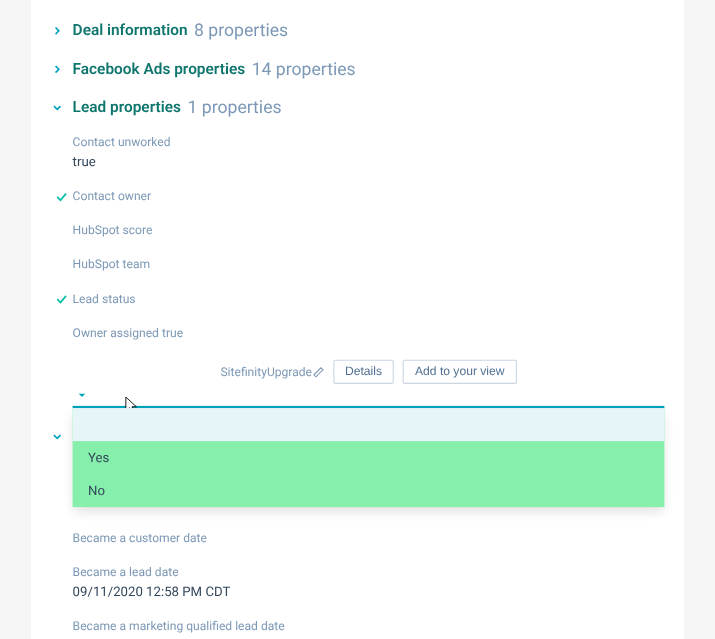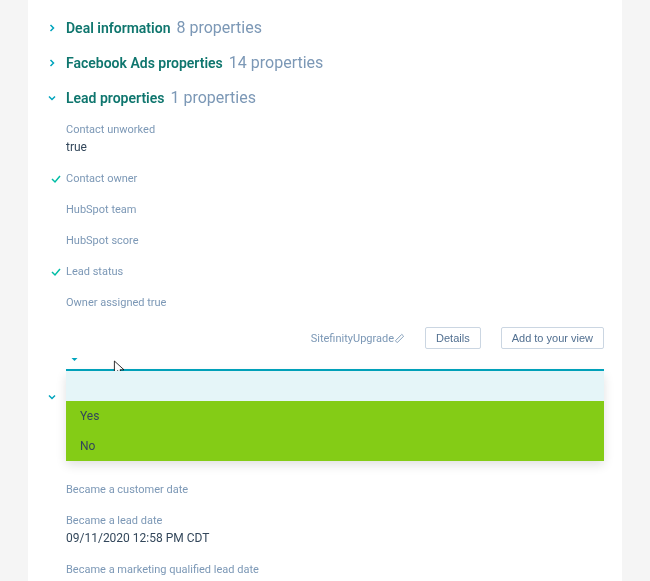--- a/index.html
+++ b/index.html
@@ -65,30 +65,30 @@
       font-size: 12px;
       color: #33475b;
       margin-top: 4px;
     }
     .active-prop {
       position: relative;
     }
     .active-row {
       display: flex;
       align-items: center;
-      justify-content: flex-end;
+      justify-content: center;
     }
     .active-row-left {
       font-size: 11px;
       color: #7c98b6;
     }
     .active-row-right {
       display: flex;
       align-items: center;
-      gap: 20px;
+      gap: 8px;
     }
     .edit-icon {
       color: #7c98b6;
       display: inline-flex;
     }
     .edit-icon svg { width: 11px; height: 11px; }
     .btn {
       font-size: 11px;
       color: #516f90;
       background: #fff;
@@ -116,21 +116,21 @@
       left: 46px;
       top: 8px;
       pointer-events: none;
     }
     .cursor-pointer svg { width: 16px; height: 20px; }
     .dropdown-panel {
       position: absolute;
       left: 0;
       right: 0;
       top: 20px;
-      background: #84cc16;
+      background: #86efac;
       box-shadow: 0 4px 10px rgba(0,0,0,0.12);
       z-index: 10;
     }
     .dropdown-option {
       font-size: 12px;
       color: #33475b;
       padding: 8px 14px;
       cursor: pointer;
     }
     .dropdown-option.hover {
@@ -190,27 +190,27 @@
           <svg viewBox="0 0 24 24" fill="none" stroke="currentColor" stroke-width="3">
               <polyline points="4 12 10 18 20 6"></polyline>
             </svg>
         </span>
         <span>Contact owner</span>
       </div>
     </div>
 
     <div class="prop">
       <div class="prop-label-row">
+        <span>HubSpot score</span>
+      </div>
+    </div>
+
+    <div class="prop">
+      <div class="prop-label-row">
         <span>HubSpot team</span>
-      </div>
-    </div>
-
-    <div class="prop">
-      <div class="prop-label-row">
-        <span>HubSpot score</span>
       </div>
     </div>
 
     <div class="prop">
       <div class="prop-label-row">
         <span class="check">
           <svg viewBox="0 0 24 24" fill="none" stroke="currentColor" stroke-width="3">
               <polyline points="4 12 10 18 20 6"></polyline>
             </svg>
         </span>

